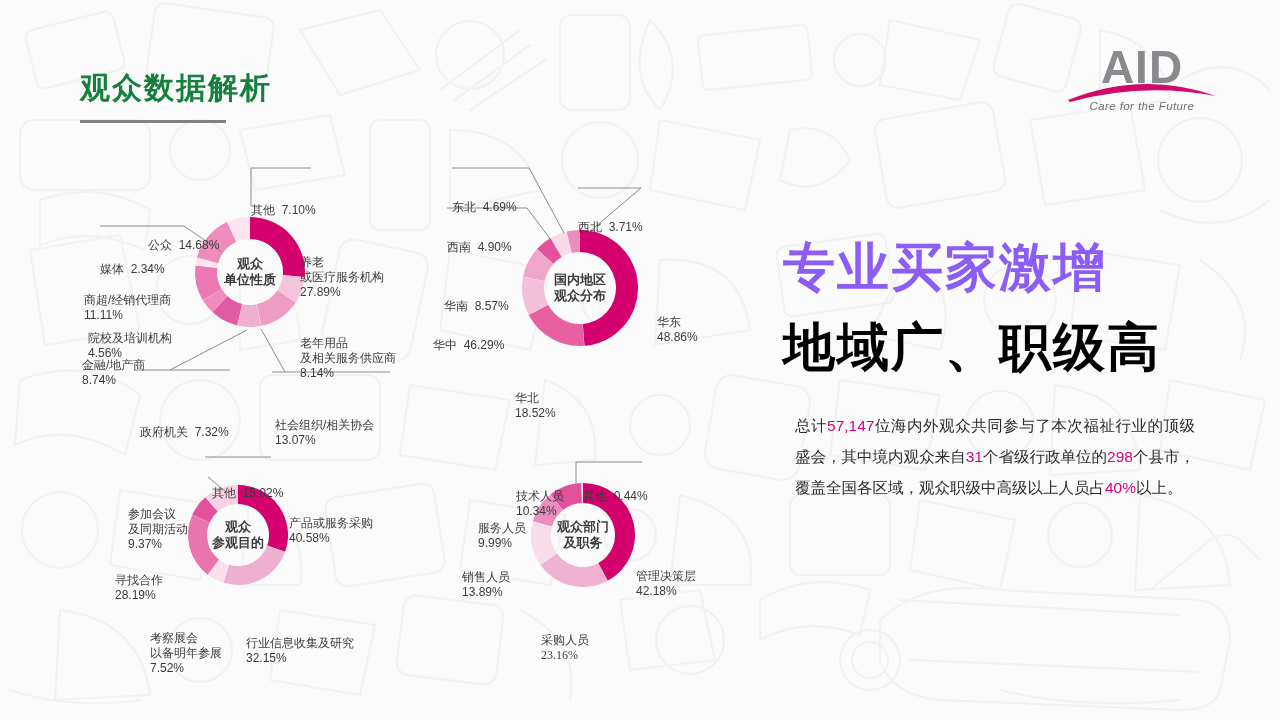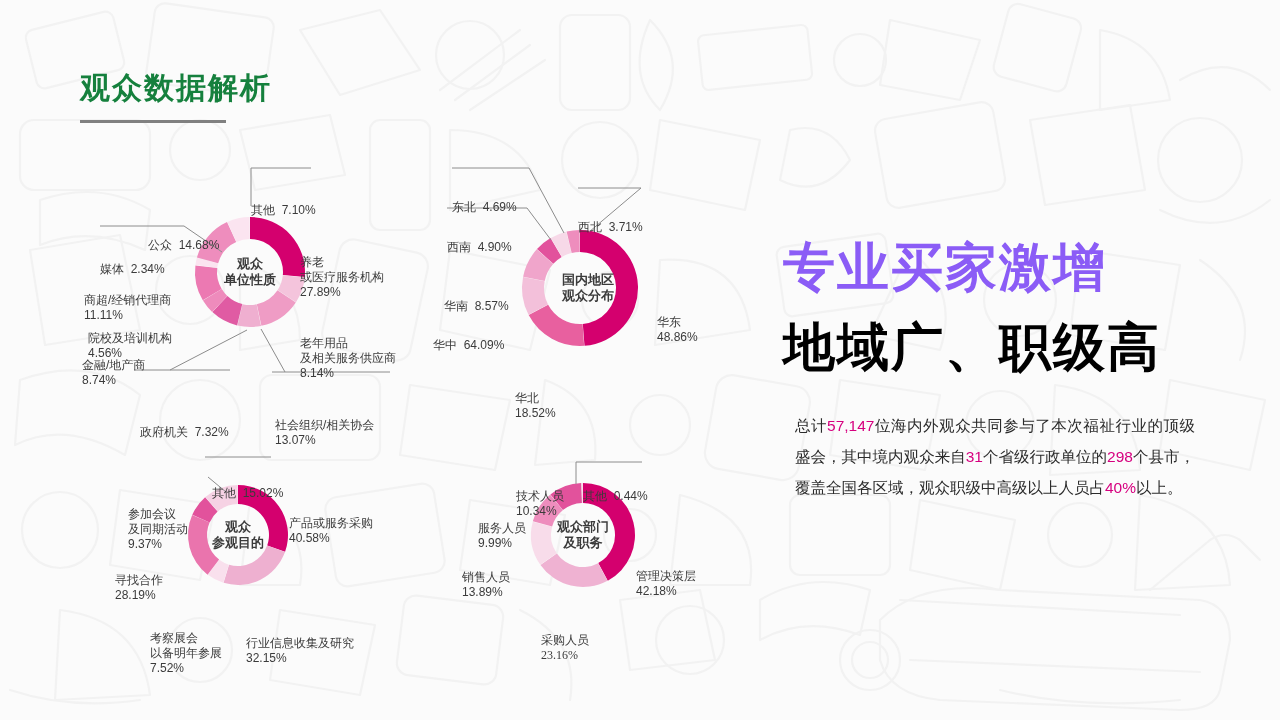--- a/index.html
+++ b/index.html
@@ -174,20 +174,29 @@
         <circle cx="200" cy="650" r="32"></circle>
         <path d="M60 610 q80 10 90 85 l-95 5 Z"></path>
         <path d="M10 690 q60 20 130 10"></path>
       </g>
     </svg>
   </div>
 
   <div class="page-title">观众数据解析</div>
   <div class="title-rule"></div>
 
+  <div class="logo">
+    <div class="aid">AID</div>
+    <div class="arc">
+      <svg viewBox="0 0 152 26" width="152" height="26" xmlns="http://www.w3.org/2000/svg">
+        <path d="M2 24 Q76 -6 150 20 Q76 6 4 26 Z" fill="#cf0a6b"></path>
+      </svg>
+    </div>
+    <div class="tag">Care for the Future</div>
+  </div>
 
   <div id="charts">
       <div class="donut-block" style="left: 0px; top: 0px; width: 1280px; height: 720px;">
         <svg width="1280" height="720" viewBox="0 0 1280 720" style="position: absolute; left: 0px; top: 0px; pointer-events: none;">
           <path d="M250 217 A55 55 0 0 1 304.76322285538777 277.09798219800115 L282.8579337132326 275.0587893188007 A33 33 0 0 0 250 239 Z" fill="#d4006e"></path>
           <path d="M304.73105948895864 277.4324144922926 A55 55 0 0 1 296.0008532046936 302.14832506857107 L277.60051192281617 290.08899504114265 A33 33 0 0 0 282.8386356933752 275.25944869537557 Z" fill="#f4c4dc"></path>
           <path d="M295.8158304394946 302.4287640422591 A55 55 0 0 1 261.3665350319396 325.812655401566 L256.81992101916376 304.2875932409396 A33 33 0 0 0 277.48949826369676 290.2572584253555 Z" fill="#ef9cc5"></path>
           <path d="M261.0376021966823 325.8810851574817 A55 55 0 0 1 237.45737716714052 325.5507480103932 L242.4744263002843 304.1304488062359 A33 33 0 0 0 256.6225613180094 304.32865109448903 Z" fill="#efafd0"></path>
           <path d="M237.13049031444595 325.47313082711196 A55 55 0 0 1 212.37640424067357 312.11813856772017 L227.42584254440413 296.0708831406321 A33 33 0 0 0 242.2782941886676 304.0838784962672 Z" fill="#e05ba3"></path>
           <path d="M212.1320399740718 311.88756201467703 A55 55 0 0 1 202.95303499768335 300.4882973178601 L221.77182099861002 289.09297839071604 A33 33 0 0 0 227.2792239844431 295.9325372088062 Z" fill="#ee8bbc"></path>
@@ -228,27 +237,27 @@
           <path d="M536.9789771811531 249.10023656087023 A58 58 0 0 1 550.4843115498979 238.07181021390312 L561.6799175137297 257.0100890982847 A36 36 0 0 0 553.2972961814054 263.85531924467807 Z" fill="#e2529c"></path>
           <path d="M550.7898543051259 237.89244180281554 A58 58 0 0 1 566.2574866611402 231.65158984380074 L571.4701641345008 253.02512473063493 A36 36 0 0 0 561.8695647411126 256.8987569810579 Z" fill="#f7d9e8"></path>
           <path d="M566.6019537748134 231.56869346410838 A58 58 0 0 1 579.6457003653406 230.0010821500187 L579.7800898819356 252.00067167932195 A36 36 0 0 0 571.6839713085049 252.97367180530864 Z" fill="#ee8dbd"></path>
           <polyline points="527,208 551,240" fill="none" stroke="#8c8c8c" stroke-width="1"></polyline>
           <polyline points="529,168 564,233" fill="none" stroke="#8c8c8c" stroke-width="1"></polyline>
           <polyline points="641,188 589,232" fill="none" stroke="#8c8c8c" stroke-width="1"></polyline>
           <line x1="447" y1="208" x2="527" y2="208" stroke="#8c8c8c" stroke-width="1"></line>
           <line x1="452" y1="168" x2="529" y2="168" stroke="#8c8c8c" stroke-width="1"></line>
           <line x1="578" y1="188" x2="641" y2="188" stroke="#8c8c8c" stroke-width="1"></line>
         </svg>
-        <div class="donut-center" style="left: 580px; top: 288px; margin-left: 8px;">
+        <div class="donut-center" style="left: 580px; top: 288px;">
           <div>国内地区</div>
           <div>观众分布</div>
         </div>
         <div class="lbl l" style="left: 657px; top: 272px;"><div>华东</div><div>48.86%</div></div>
         <div class="lbl l" style="left: 515px; top: 348px;"><div>华北</div><div>18.52%</div></div>
-        <div class="lbl l" style="left: 433px; top: 295px;"><div>华中  64.09%</div></div>
+        <div class="lbl l" style="left: 433px; top: 295px;"><div>华中  46.29%</div></div>
         <div class="lbl l" style="left: 444px; top: 256px;"><div>华南  8.57%</div></div>
         <div class="lbl l" style="left: 447px; top: 197px;"><div>西南  4.90%</div></div>
         <div class="lbl l" style="left: 452px; top: 157px;"><div>东北  4.69%</div></div>
         <div class="lbl l" style="left: 578px; top: 177px;"><div>西北  3.71%</div></div>
       </div>
       <div class="donut-block" style="left: 0px; top: 0px; width: 1280px; height: 720px;">
         <svg width="1280" height="720" viewBox="0 0 1280 720" style="position: absolute; left: 0px; top: 0px; pointer-events: none;">
           <path d="M238 485 A50 50 0 0 1 285.09373844193215 551.7982082247745 L267.1981178339979 545.4148890993602 A31 31 0 0 0 238 504 Z" fill="#d4006e"></path>
           <path d="M284.9902460018131 552.085572296212 A50 50 0 0 1 223.57756098008412 582.8747663463416 L229.05808780765216 564.6823551347318 A31 31 0 0 0 267.1339525211241 545.5930548236514 Z" fill="#eeb0d0"></path>
           <path d="M223.2853815838211 582.7857719919459 A50 50 0 0 1 207.80756016911326 574.8549441984088 L219.2806873048502 559.7100654030135 A31 31 0 0 0 228.8769365819691 564.6271786350065 Z" fill="#f9e0ed"></path>

